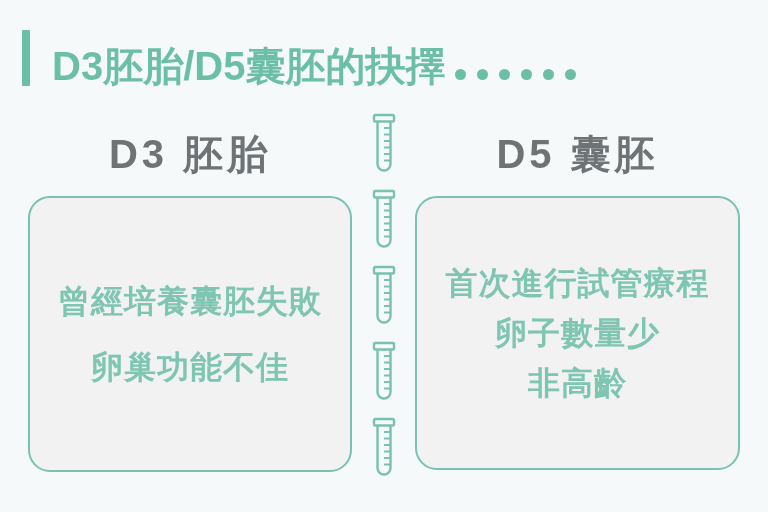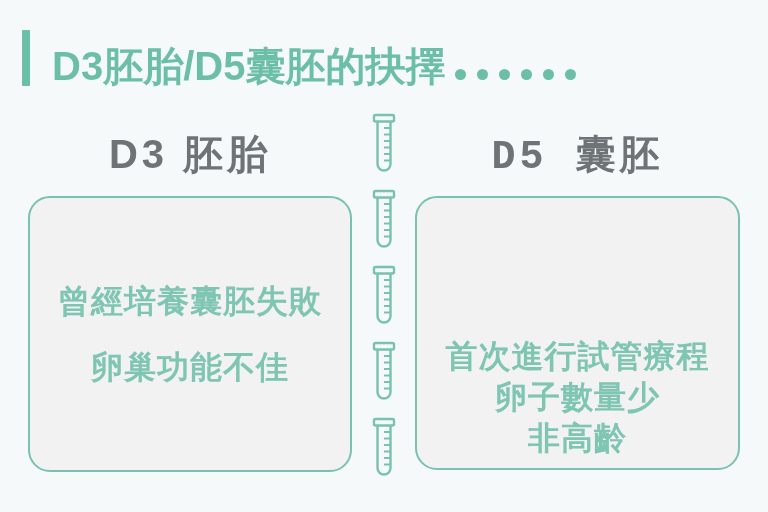--- a/index.html
+++ b/index.html
@@ -65,21 +65,21 @@
     display: flex;
     align-items: center;
     justify-content: center;
     font-size: 40px;
     font-weight: bold;
     color: #6e7375;
     letter-spacing: 4px;
     white-space: nowrap;
   }
   .heading.left  { left: 28px;  width: 324px; }
-  .heading.right { left: 415px; width: 325px; font-family: Liberation Mono, monospace; }
+  .heading.right { left: 415px; width: 325px; }
 
   
   .card {
     position: absolute;
     top: 196px;
     background: #f2f2f2;
     border: 2px solid #79c1b0;
     border-radius: 22px;
     box-sizing: border-box;
     display: flex;
@@ -91,23 +91,22 @@
     left: 28px;
     width: 324px;
     height: 276px;
     gap: 26px;
     padding: 10px 12px;
   }
   .card.right {
     left: 415px;
     width: 325px;
     height: 274px;
-    gap: 1px;
+    gap: 10px;
     padding: 10px 10px;
-    justify-content: flex-end;
   }
   .item {
     font-size: 32px;
     font-weight: bold;
     color: #7ec5b2;
     letter-spacing: 1px;
     white-space: nowrap;
     line-height: 1.25;
     text-align: center;
   }

